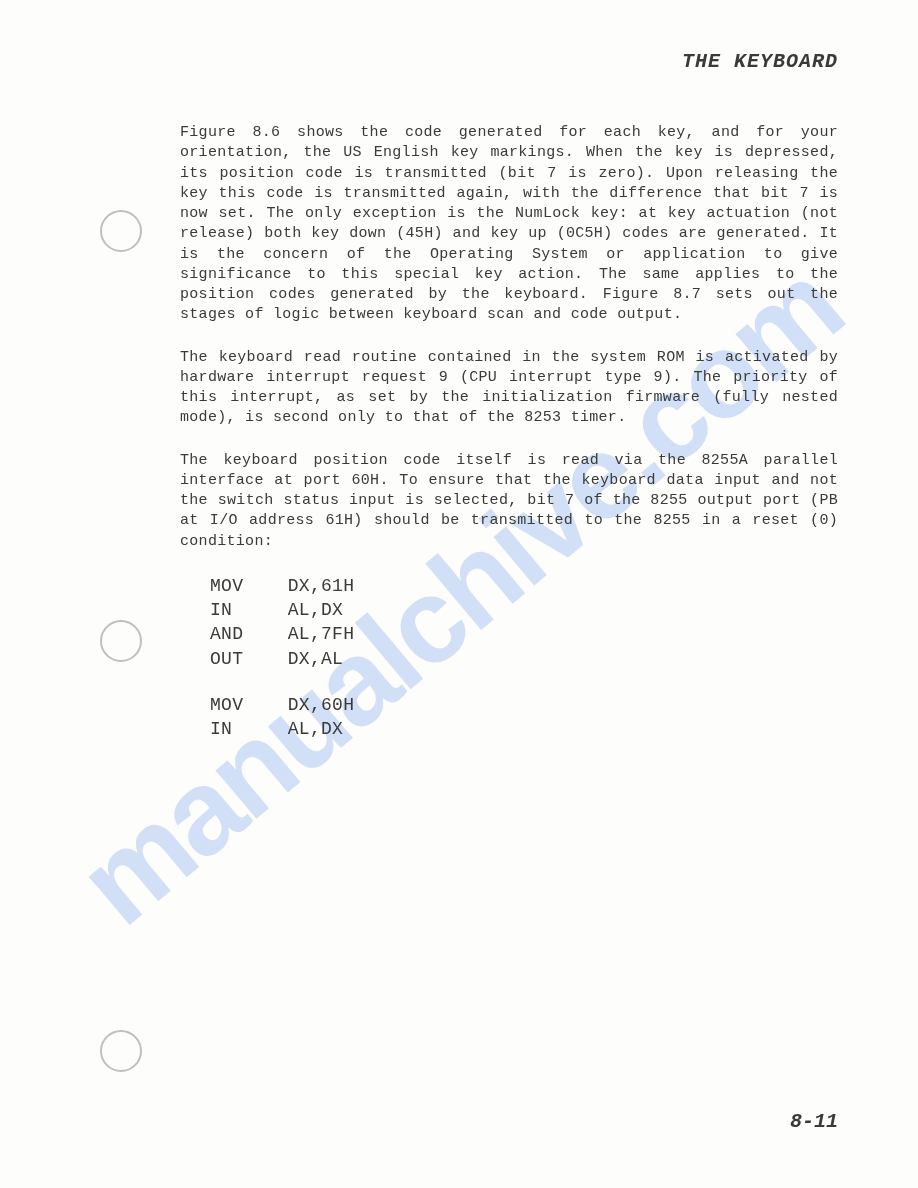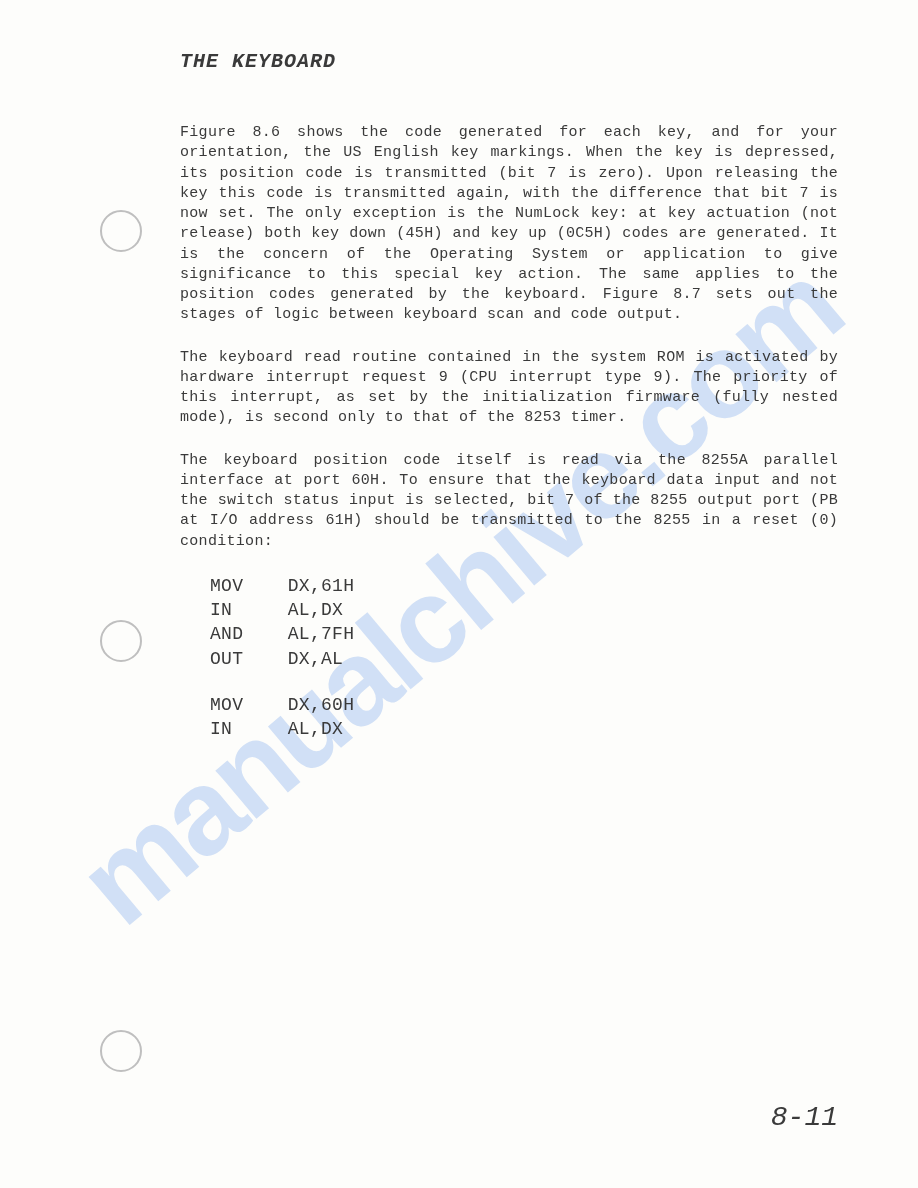--- a/index.html
+++ b/index.html
@@ -27,21 +27,21 @@
       user-select: none;
     }
     .page {
       position: relative;
       z-index: 2;
       padding: 50px 80px 50px 180px;
       width: 100%;
       height: 100%;
     }
     .header {
-      text-align: left;
+      text-align: right;
       font-style: italic;
       font-weight: bold;
       font-size: 20px;
       margin-bottom: 50px;
       letter-spacing: 1px;
     }
     .para {
       font-size: 15px;
       line-height: 1.35;
       margin-bottom: 22px;
@@ -55,22 +55,22 @@
       padding-left: 30px;
       white-space: pre;
       letter-spacing: 0.3px;
       margin-top: 16px;
     }
     .page-num {
       position: absolute;
       bottom: 55px;
       right: 80px;
       font-style: italic;
-      font-weight: normal;
-      font-size: 28px;
+      font-weight: bold;
+      font-size: 20px;
       text-align: right;
     }
     .punch-hole {
       position: absolute;
       width: 42px;
       height: 42px;
       border: 2px solid #bfbfbf;
       border-radius: 50%;
       background: #fdfdfb;
       left: 100px;

